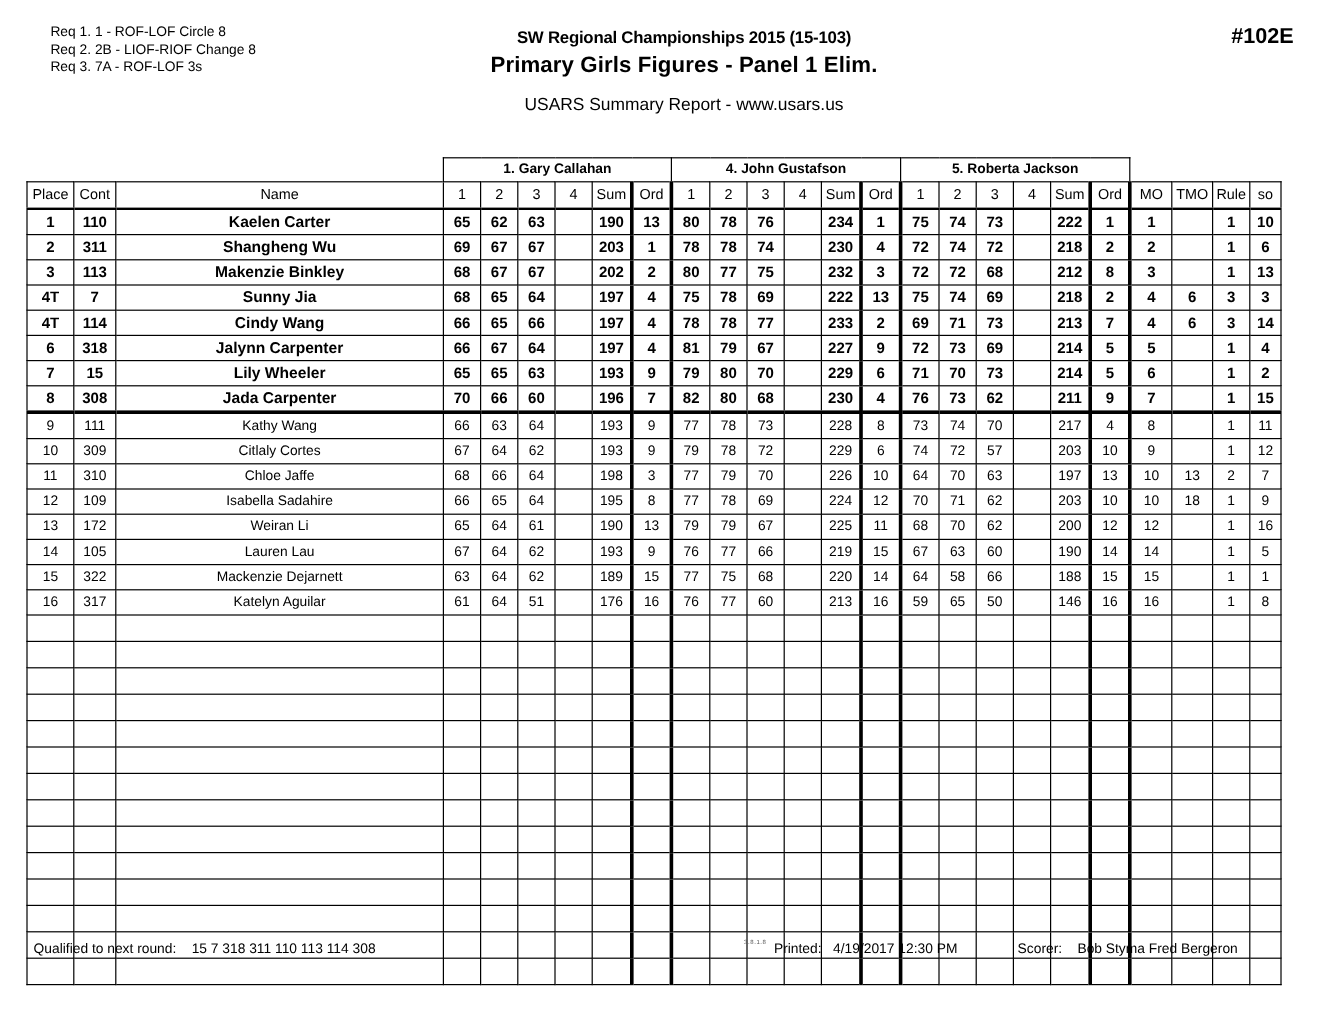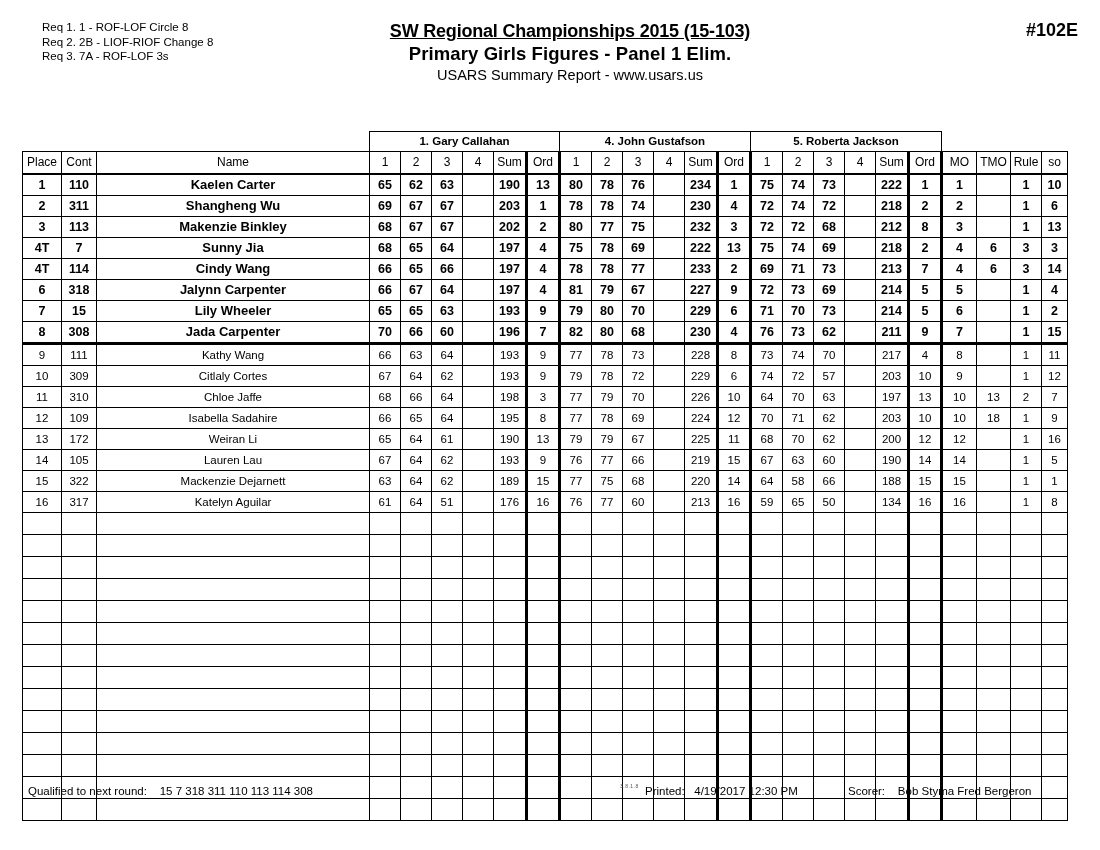--- a/index.html
+++ b/index.html
@@ -29,40 +29,40 @@
 
   
   #title-block {
     position: absolute;
     left: 230px;
     top: 20px;
     width: 680px;
     text-align: center;
   }
   #meet-title {
-    font-size: 18px;
+    font-size: 14px;
     font-weight: bold;
     line-height: 22px;
     letter-spacing: -0.2px;
-    text-decoration: underline;
   }
   #venue-line {
     font-size: 13.5px;
     line-height: 17px;
     letter-spacing: -0.1px;
   }
   #event-title {
     font-size: 18.5px;
     font-weight: bold;
     line-height: 24px;
     letter-spacing: 0.1px;
   }
   #report-line {
     font-size: 14.5px;
     line-height: 19px;
+    margin-top: 13px;
   }
 
   
   #event-code {
     position: absolute;
     right: 22px;
     top: 20px;
     font-size: 18px;
     font-weight: bold;
   }
@@ -632,21 +632,21 @@
           <td class="c-sc">76</td>
           <td class="c-sc">77</td>
           <td class="c-sc">60</td>
           <td class="c-sc"></td>
           <td class="c-sum sep-right">213</td>
           <td class="c-ord sep-right">16</td>
           <td class="c-sc">59</td>
           <td class="c-sc">65</td>
           <td class="c-sc">50</td>
           <td class="c-sc"></td>
-          <td class="c-sum sep-right">134</td>
+          <td class="c-sum sep-right">146</td>
           <td class="c-ord sep-right">16</td>
           <td class="c-mo">16</td>
           <td class="c-tmo"></td>
           <td class="c-rule">1</td>
           <td class="c-so">8</td>
         </tr>
         <tr class="empty-row">
           <td class="c-place"></td>
           <td class="c-cont"></td>
           <td class="c-name"></td>

